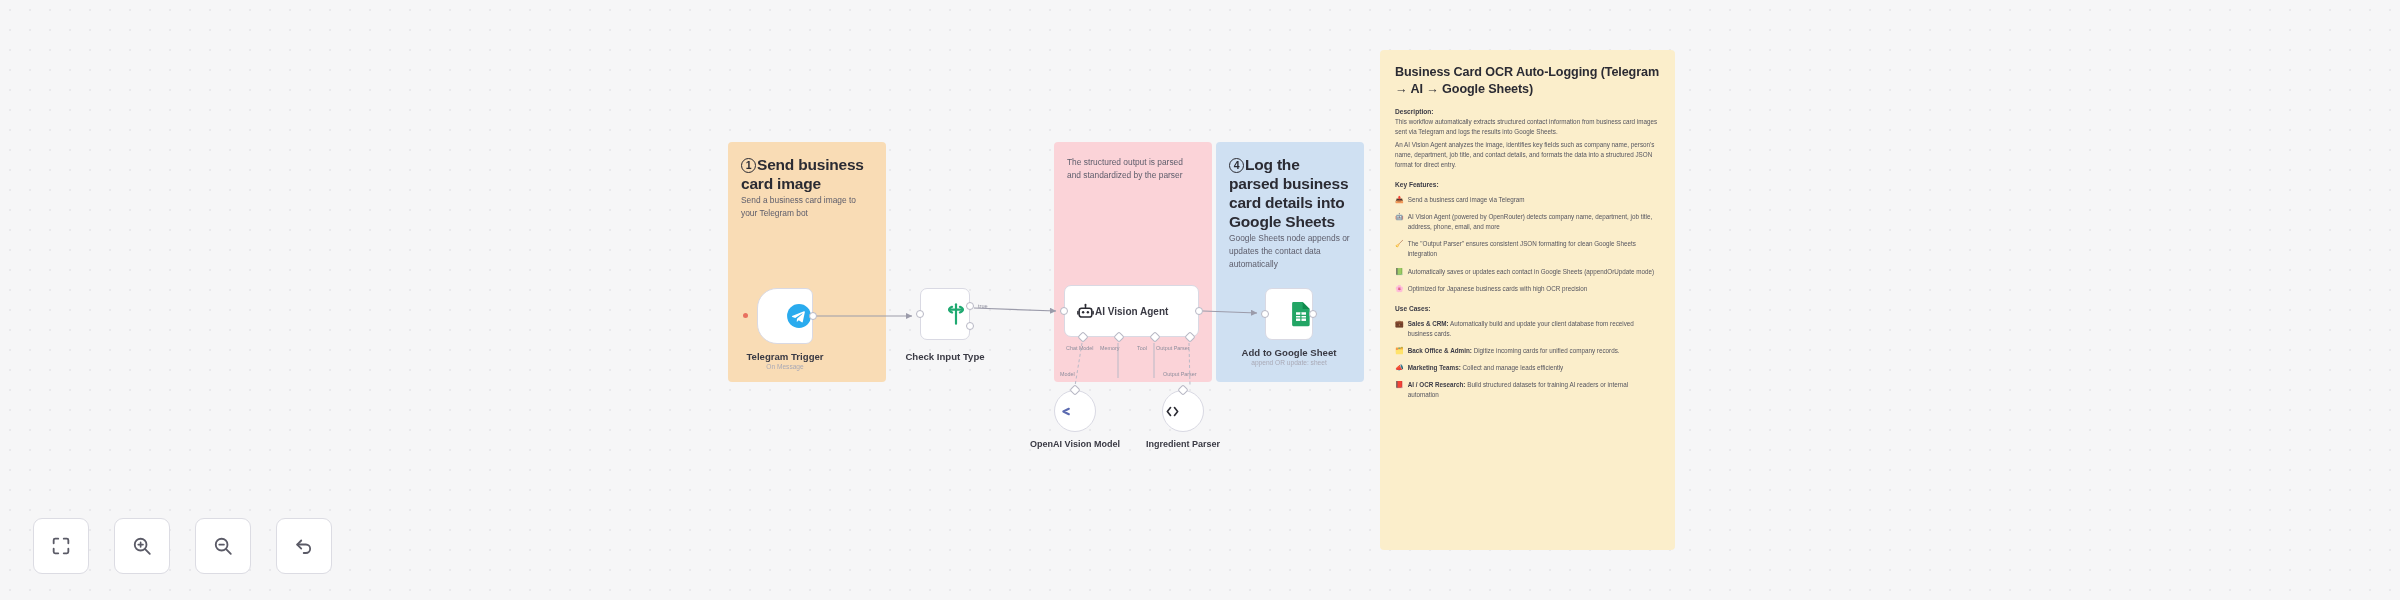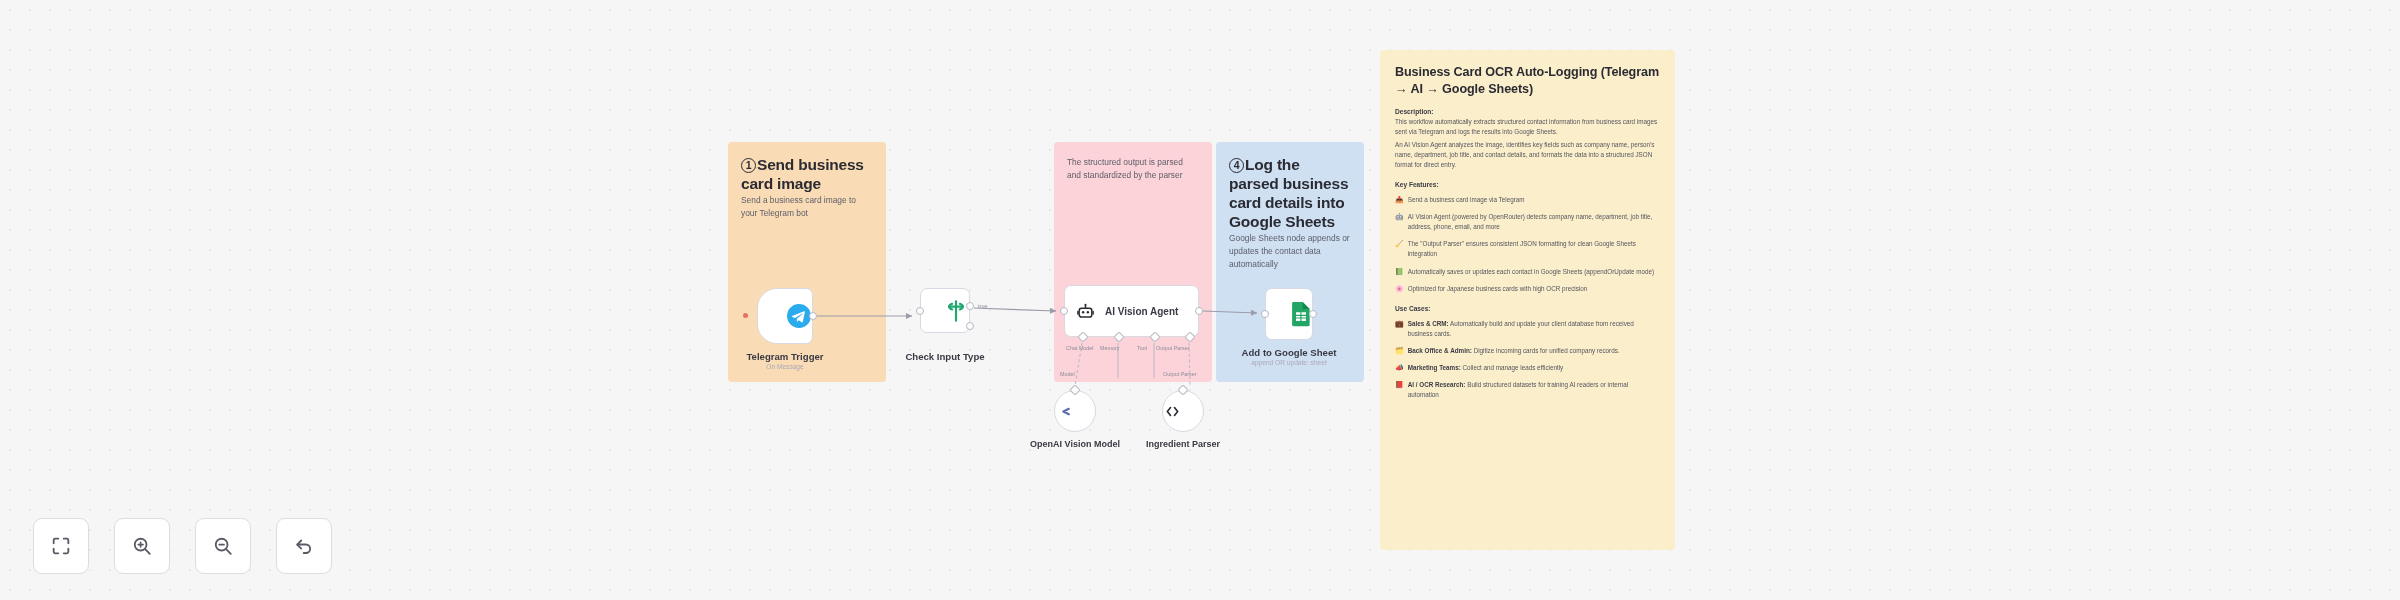--- a/index.html
+++ b/index.html
@@ -95,25 +95,25 @@
   }
 
   
   #node-telegram {
     left: 757px; top: 288px; width: 56px; height: 56px;
     border-radius: 20px 7px 7px 20px;
   }
   #node-telegram .node-label { top: 62px; }
   #node-telegram .node-sub   { top: 74px; }
 
-  #node-check   { left: 920px; top: 288px; width: 50px; height: 45px; }
+  #node-check   { left: 920px; top: 288px; width: 50px; height: 52px; }
   #node-check .node-label { top: 62px; }
 
   #node-agent   { left: 1064px; top: 285px; width: 135px; height: 52px;
-                  justify-content: flex-start; padding-left: 11px; gap: 10px; }
+                  justify-content: flex-start; padding-left: 11px; gap: 0; }
   #node-agent .agent-text { font-size: 10px; font-weight: 600; color: #3a3a44; }
 
   #node-sheets  { left: 1265px; top: 288px; width: 48px; height: 52px; }
   #node-sheets .node-label { top: 58px; }
   #node-sheets .node-sub   { top: 70px; }
 
   
   .subnode {
     position: absolute;
     width: 42px; height: 42px;

